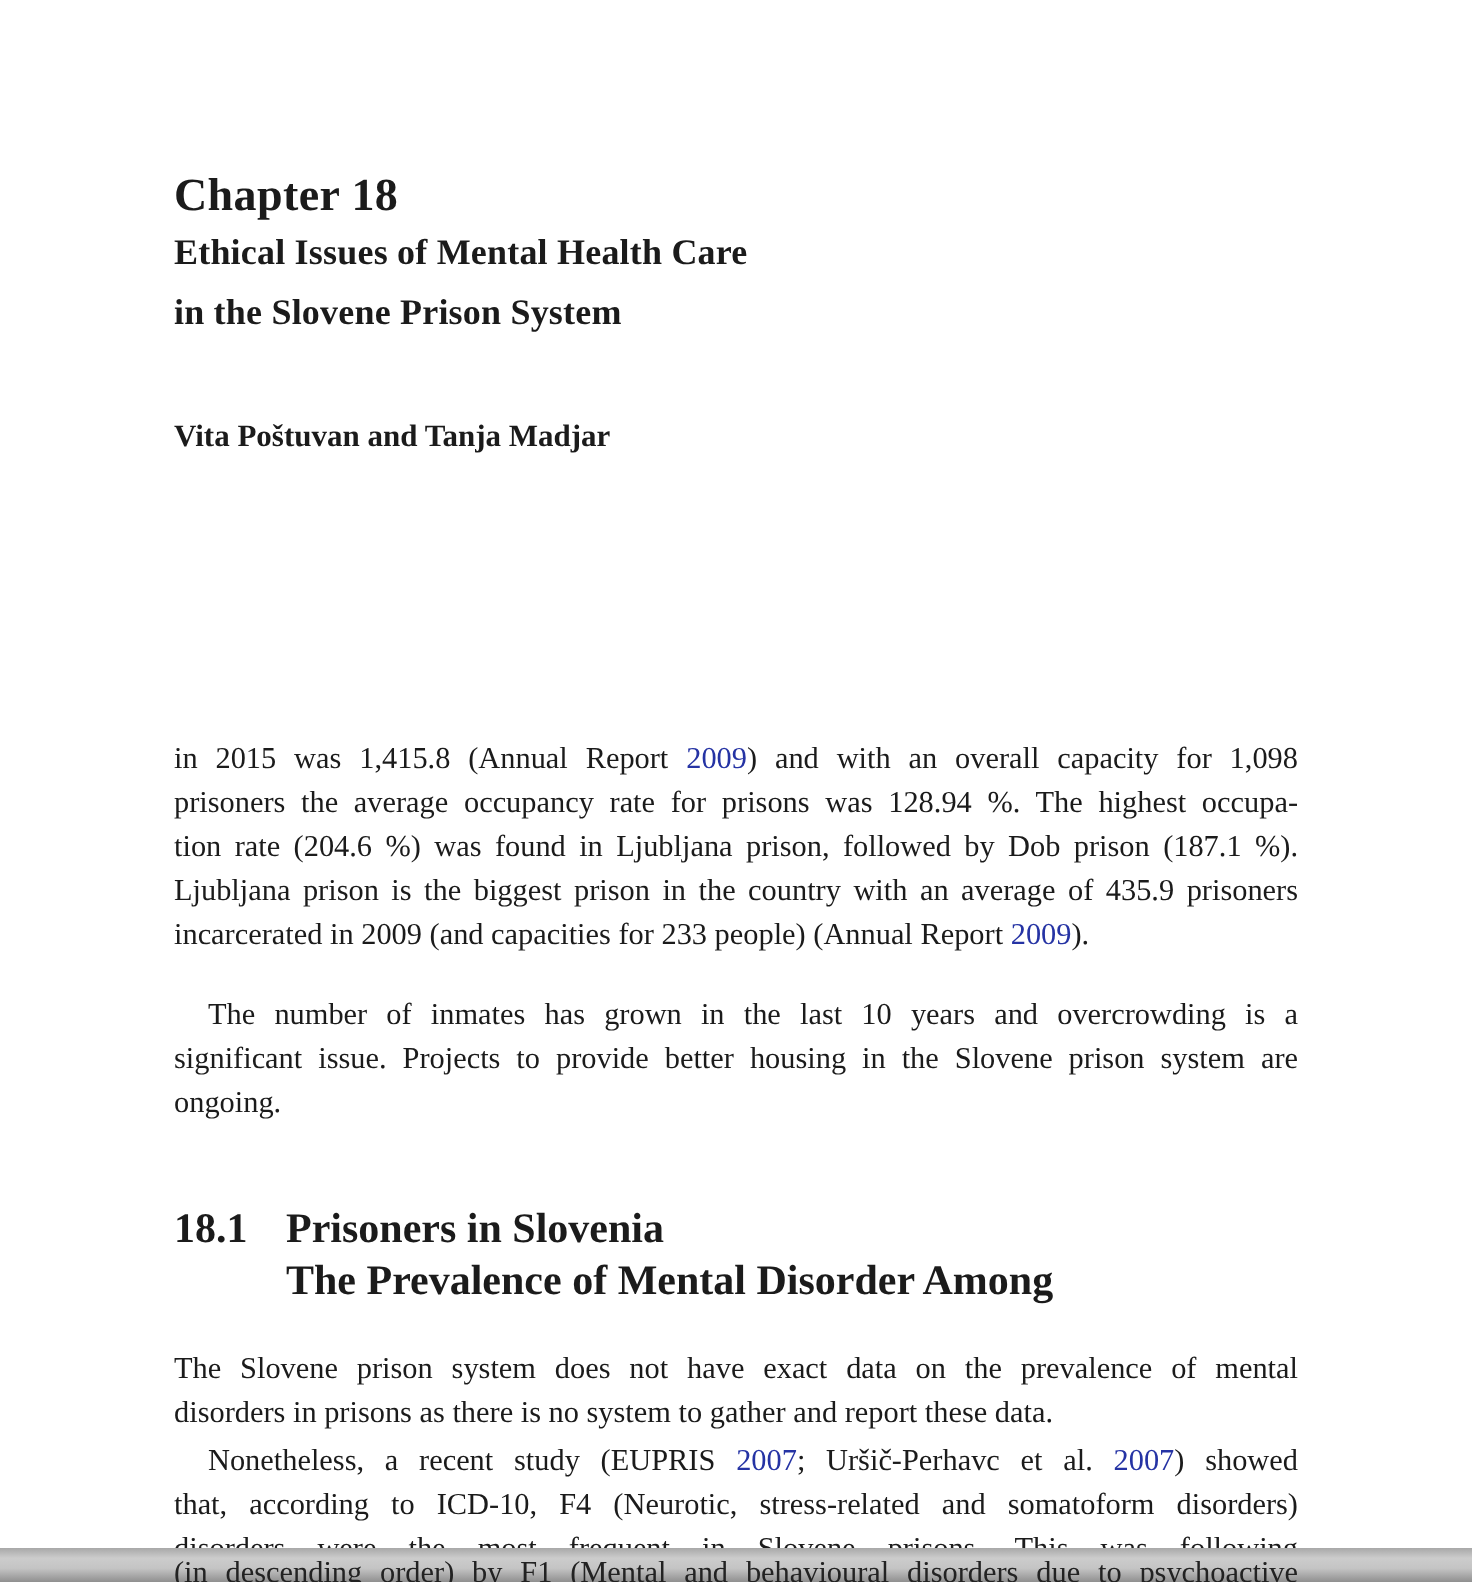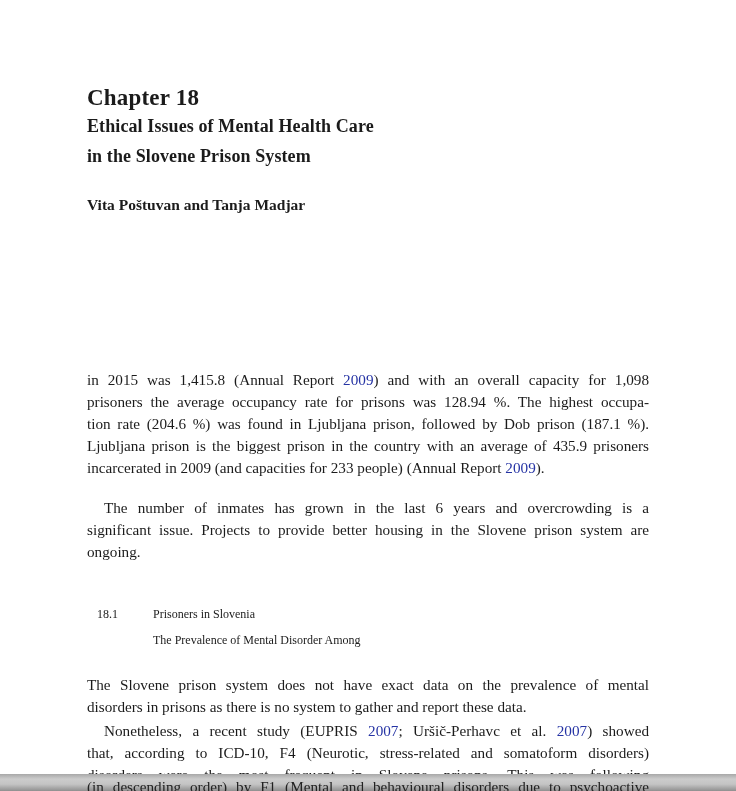--- a/index.html
+++ b/index.html
@@ -31,21 +31,21 @@
     margin: 0;
     font-size: 18px;
     line-height: 29.5px;
     font-weight: bold;
     letter-spacing: 0.1px;
   }
   .chapter-title .tl { display: block; }
   .authors {
     position: absolute;
     left: 87px;
-    top: 196px;
+    top: 210px;
     font-size: 15.5px;
     font-weight: bold;
   }
   .para {
     position: absolute;
     left: 87px;
     width: 562px;
     font-size: 15.2px;
     line-height: 22px;
   }
@@ -60,25 +60,25 @@
   }
   .para .line.indent {
     text-indent: 17px;
   }
   .p1 { top: 369px; }
   .p2 { top: 497px; }
   .p3 { top: 674px; }
   .p4 { top: 720px; }
   .section-heading {
     position: absolute;
-    left: 97px;
+    left: 87px;
     top: 601px;
     width: 562px;
-    font-size: 12px;
-    font-weight: normal;
+    font-size: 21px;
+    font-weight: bold;
     line-height: 26px;
   }
   .sh-num {
     position: absolute;
     left: 0;
     top: 0;
   }
   .sh-text {
     display: block;
     margin-left: 56px;
@@ -116,21 +116,21 @@
 
   <div class="para p1">
       <div class="line"><span>in 2015 was 1,415.8 (Annual Report </span><span class="link">2009</span><span>) and with an overall capacity for 1,098</span></div>
       <div class="line"><span>prisoners the average occupancy rate for prisons was 128.94 %. The highest occupa-</span></div>
       <div class="line"><span>tion rate (204.6 %) was found in Ljubljana prison, followed by Dob prison (187.1 %).</span></div>
       <div class="line"><span>Ljubljana prison is the biggest prison in the country with an average of 435.9 prisoners</span></div>
       <div class="line last"><span>incarcerated in 2009 (and capacities for 233 people) (Annual Report </span><span class="link">2009</span><span>).</span></div>
     </div>
 
   <div class="para p2">
-      <div class="line indent"><span>The number of inmates has grown in the last 6 years and overcrowding is a</span></div>
+      <div class="line indent"><span>The number of inmates has grown in the last 10 years and overcrowding is a</span></div>
       <div class="line"><span>significant issue. Projects to provide better housing in the Slovene prison system are</span></div>
       <div class="line last"><span>ongoing.</span></div>
     </div>
 
   <div class="section-heading">
     <span class="sh-num">18.1</span>
     <span class="sh-text">
       <span>Prisoners in Slovenia</span>
       <span>The Prevalence of Mental Disorder Among</span>
     </span>

